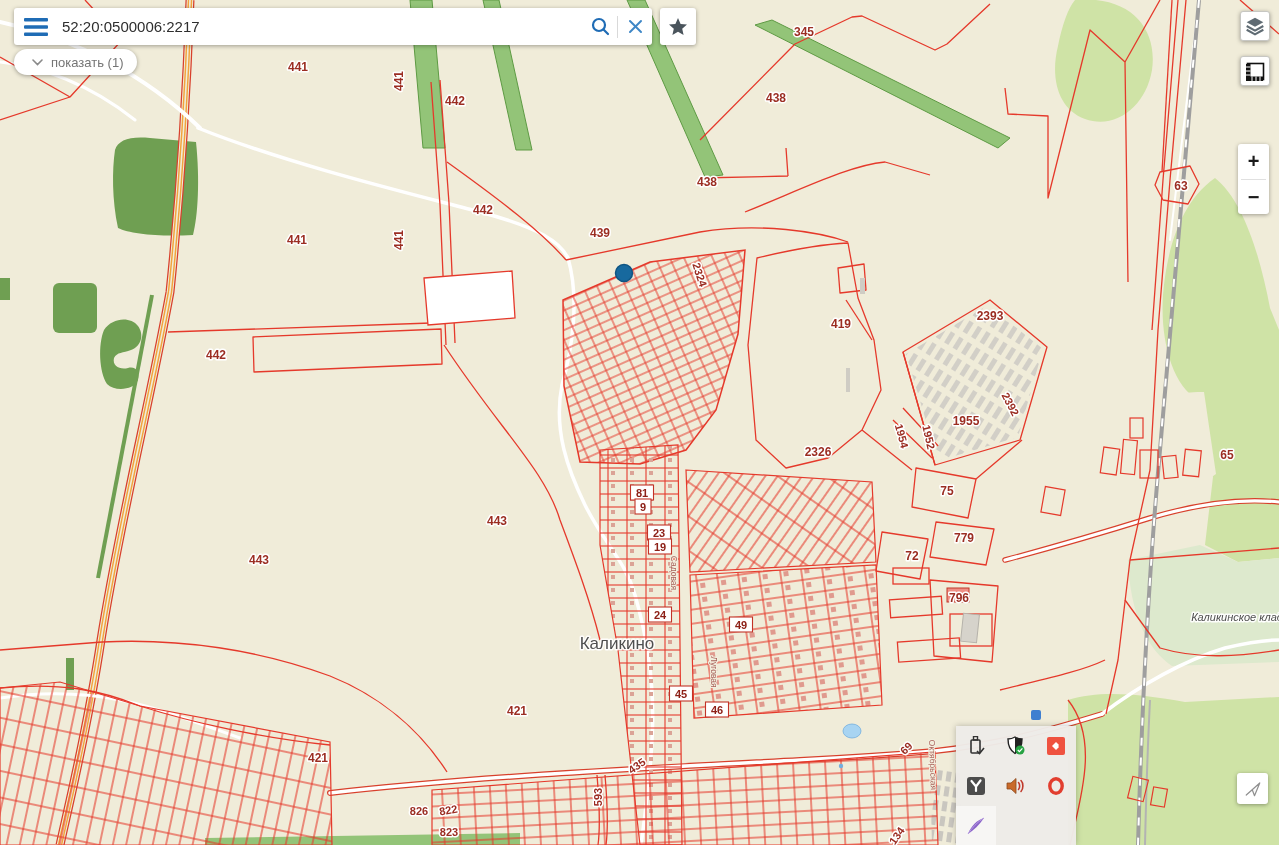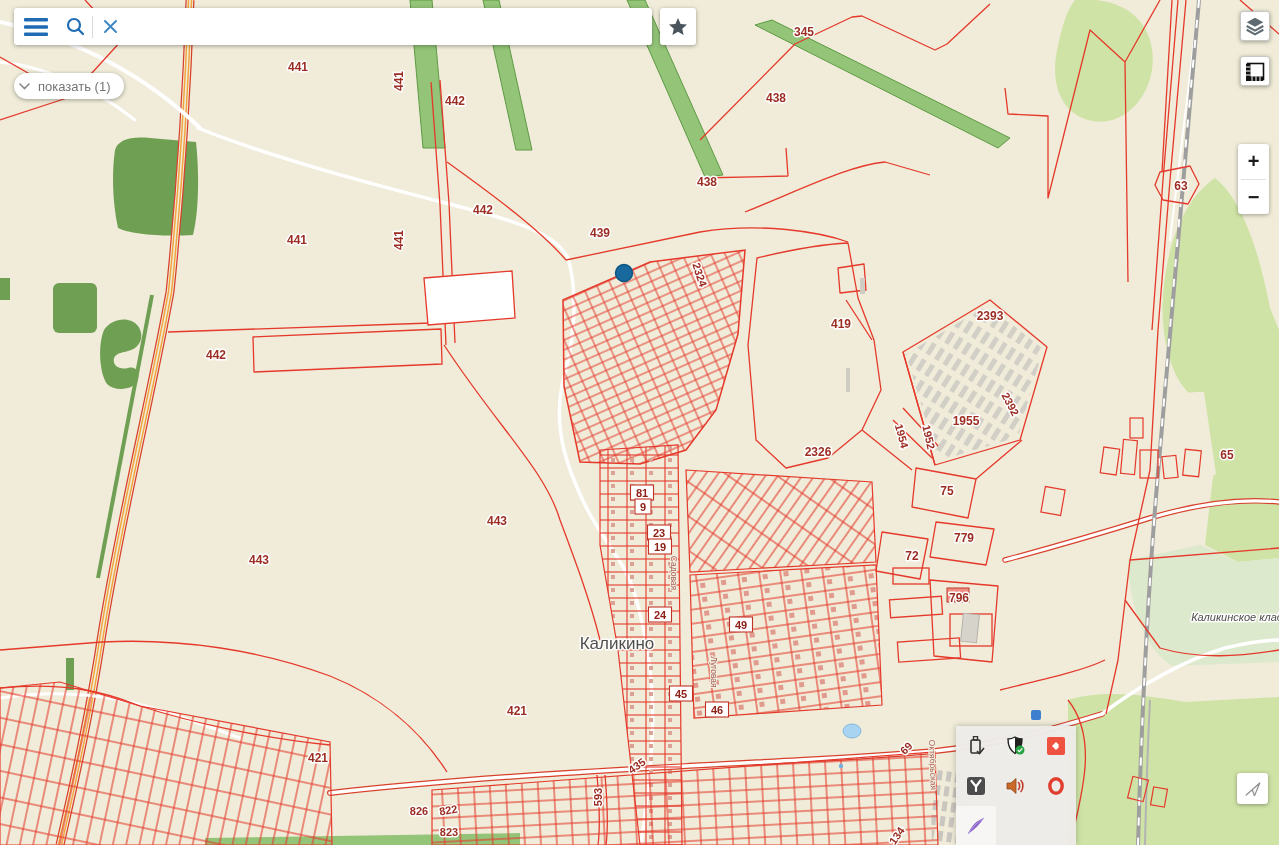--- a/index.html
+++ b/index.html
@@ -12,22 +12,22 @@
   #search-bar{left:14px;top:8px;width:638px;height:37px;display:flex;align-items:center;}
   #hamburger{width:44px;height:37px;display:flex;align-items:center;justify-content:center;
              cursor:pointer;border:none;background:none;}
   #search-input{flex:1;border:none;outline:none;font:15px "Liberation Sans",sans-serif;
                 color:#2e2e2e;background:transparent;padding:0 4px 0 4px;}
   .sb-btn{width:34px;height:37px;border:none;background:none;display:flex;
           align-items:center;justify-content:center;cursor:pointer;padding:0;}
   .vdiv{width:1px;height:22px;background:#d9d9d9;}
   #fav-btn{left:660px;top:8px;width:36px;height:37px;display:flex;
            align-items:center;justify-content:center;cursor:pointer;}
-  #show-pill{left:14px;top:73px;height:26px;border-radius:13px;display:flex;
-             align-items:center;padding:0 14px 0 5px;cursor:pointer;}
+  #show-pill{left:14px;top:49px;height:26px;border-radius:13px;display:flex;
+             align-items:center;padding:0 14px 0 18px;cursor:pointer;}
   #show-pill span.lbl{font-size:13px;color:#757575;margin-left:8px;white-space:nowrap;}
   .sq-btn{width:28px;height:28px;display:flex;align-items:center;justify-content:center;
           cursor:pointer;border:1px solid #c7c7c3;}
   #layers-btn{left:1240px;top:11px;}
   #extent-btn{left:1240px;top:56px;}
   #zoom-ctl{left:1238px;top:144px;width:31px;height:70px;display:flex;flex-direction:column;}
   .zbtn{flex:1;border:none;background:none;font:bold 20px "Liberation Sans",sans-serif;
         color:#1b1b1b;cursor:pointer;line-height:1;padding:0;}
   #zoom-div{height:1px;background:#e0e0e0;margin:0 3px;}
   #locate-btn{left:1237px;top:773px;width:31px;height:31px;display:flex;
@@ -292,20 +292,21 @@
 <div id="search-bar" class="card">
   <button id="hamburger">
     <svg width="24" height="18" viewBox="0 0 24 18">
       <g fill="#1f6cb5">
             <rect y="0" width="24" height="3.4" rx="1"></rect>
       <rect y="7.3" width="24" height="3.4" rx="1"></rect>
       <rect y="14.6" width="24" height="3.4" rx="1"></rect>
           </g>
     </svg>
   </button>
+  <input id="search-input" type="text" value="52:20:0500006:2217" style="">
   <button class="sb-btn">
     <svg width="19" height="19" viewBox="0 0 19 19">
       <circle cx="8" cy="8" r="6" fill="none" stroke="#1f6cb5" stroke-width="2.2"></circle>
       <line x1="12.5" y1="12.5" x2="17" y2="17" stroke="#1f6cb5" stroke-width="2.2" stroke-linecap="round"></line>
     </svg>
   </button>
   <div class="vdiv"></div>
   <button class="sb-btn">
     <svg width="15" height="15" viewBox="0 0 15 15">
       <g stroke="#3e86c6" stroke-width="2" stroke-linecap="round">

